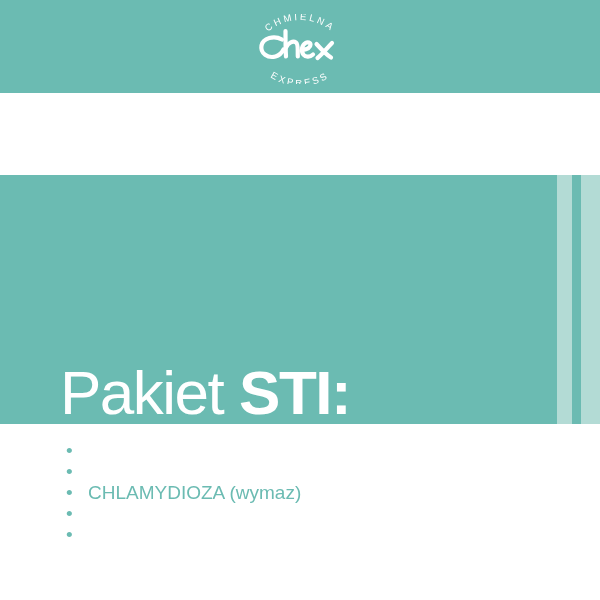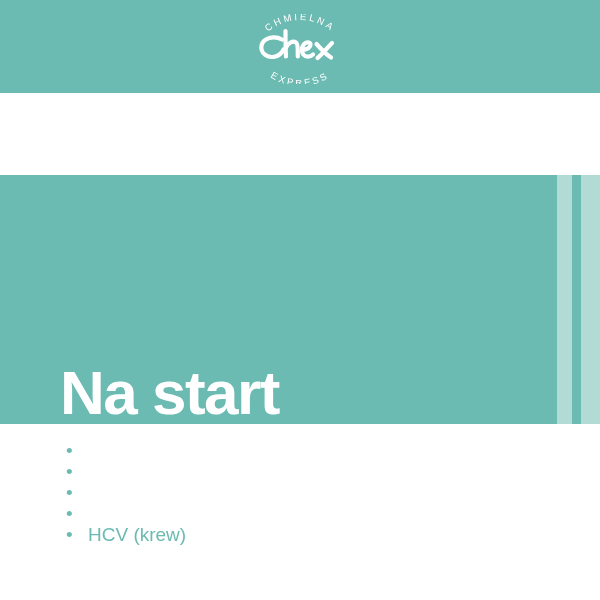--- a/index.html
+++ b/index.html
@@ -144,39 +144,40 @@
 
 <div class="gap-white"></div>
 
 <div class="title-block">
   <div class="stripe stripe-light-1"></div>
   <div class="stripe stripe-dark"></div>
   <div class="stripe stripe-light-2"></div>
 </div>
 
 <div class="title-text">
+  <span class="title-line"><span class="t-regular">Pakiet </span><span class="t-bold">STI:</span></span>
   <span class="title-line t-bold">Na start</span>
 </div>
 
 <div class="list-wrap">
 
   <div class="list-item">
     <span class="bullet">•</span>
   </div>
 
   <div class="list-item">
     <span class="bullet">•</span>
   </div>
 
   <div class="list-item">
     <span class="bullet">•</span>
+    <span class="item-label">CHLAMYDIOZA (wymaz)</span>
   </div>
 
   <div class="list-item">
     <span class="bullet">•</span>
   </div>
 
   <div class="list-item">
     <span class="bullet">•</span>
-    <span class="item-label">HCV (krew)</span>
   </div>
 
 </div>
 
 </body></html>

